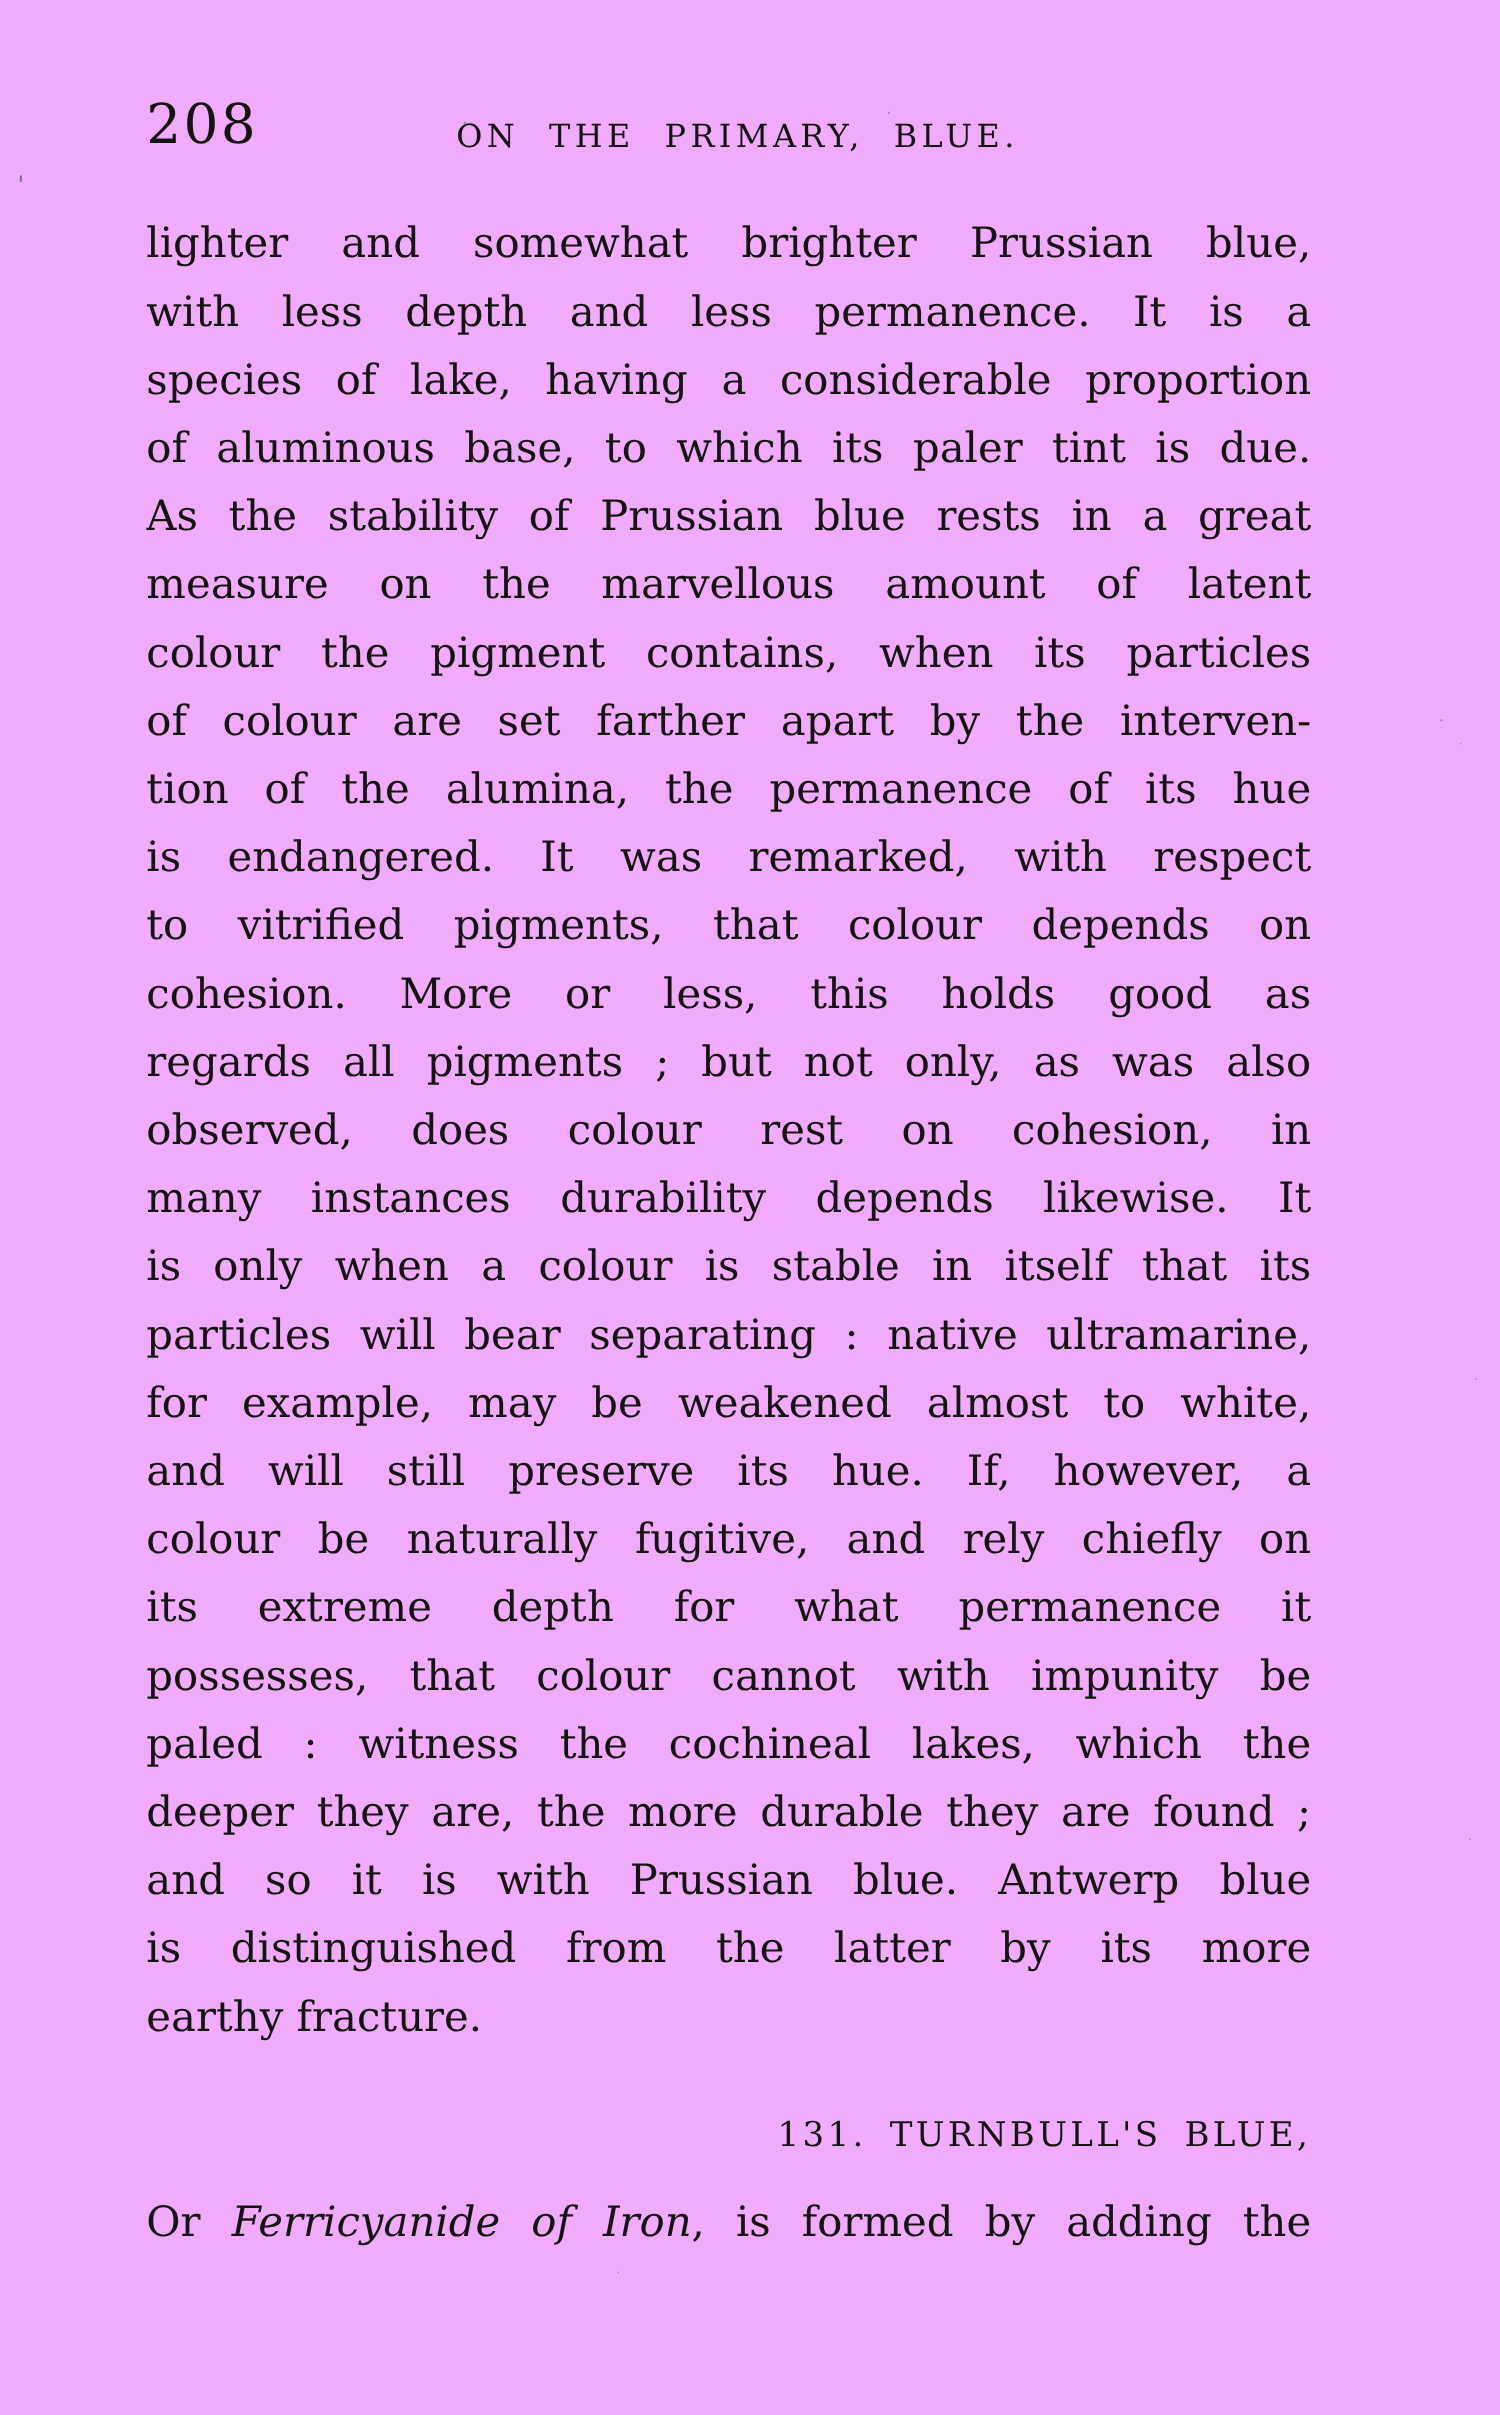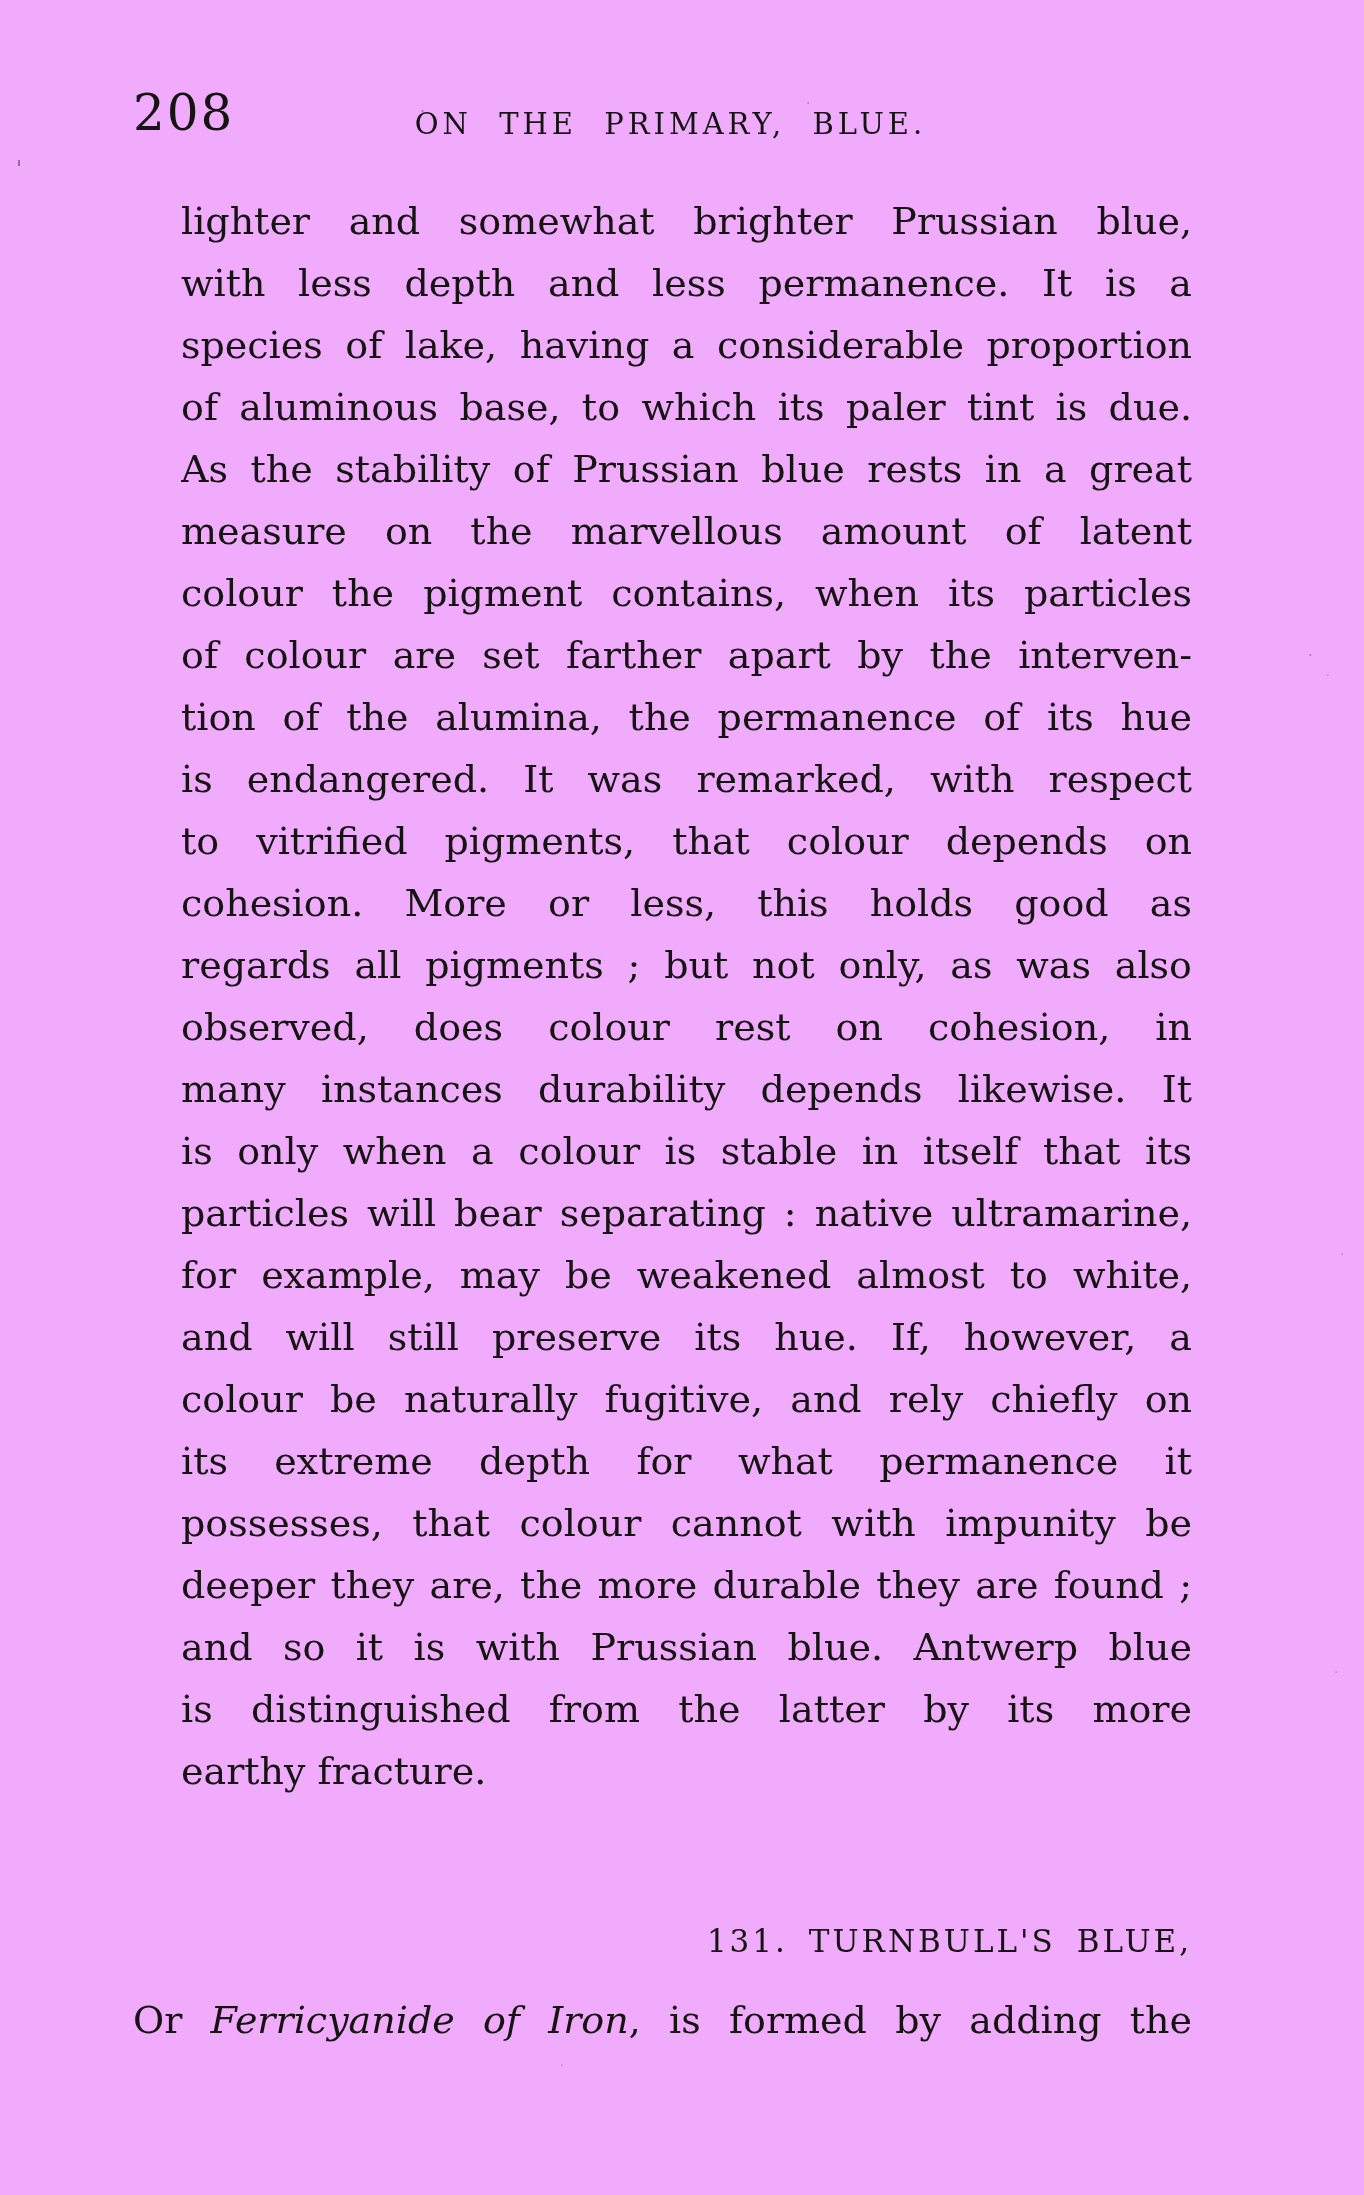--- a/index.html
+++ b/index.html
@@ -46,21 +46,20 @@
     width: 1059px;
   }
   .line {
     font-size: 38px;
     line-height: 62px;
     height: 62px;
     text-align: justify;
     text-align-last: justify;
     -moz-text-align-last: justify;
     overflow: hidden;
-    margin-left: 48px;
   }
   .line.para-last {
     text-align-last: left;
     -moz-text-align-last: left;
   }
   .section-heading {
     position: absolute;
     left: 133px;
     width: 1059px;
     top: 1926px;
@@ -119,20 +118,21 @@
       <div class="line">regards all pigments ; but not only, as was also</div>
       <div class="line">observed, does colour rest on cohesion, in</div>
       <div class="line">many instances durability depends likewise. It</div>
       <div class="line">is only when a colour is stable in itself that its</div>
       <div class="line">particles will bear separating : native ultramarine,</div>
       <div class="line">for example, may be weakened almost to white,</div>
       <div class="line">and will still preserve its hue. If, however, a</div>
       <div class="line">colour be naturally fugitive, and rely chiefly on</div>
       <div class="line">its extreme depth for what permanence it</div>
       <div class="line">possesses, that colour cannot with impunity be</div>
+      <div class="line">paled : witness the cochineal lakes, which the</div>
       <div class="line">deeper they are, the more durable they are found ;</div>
       <div class="line">and so it is with Prussian blue. Antwerp blue</div>
       <div class="line">is distinguished from the latter by its more</div>
       <div class="line para-last">earthy fracture.</div>
     </div>
 
   <div class="section-heading">131. TURNBULL'S BLUE,</div>
 
   <div class="paragraph2">
     <span>Or </span><span class="it">Ferricyanide of Iron</span><span>, is formed by adding the</span>

